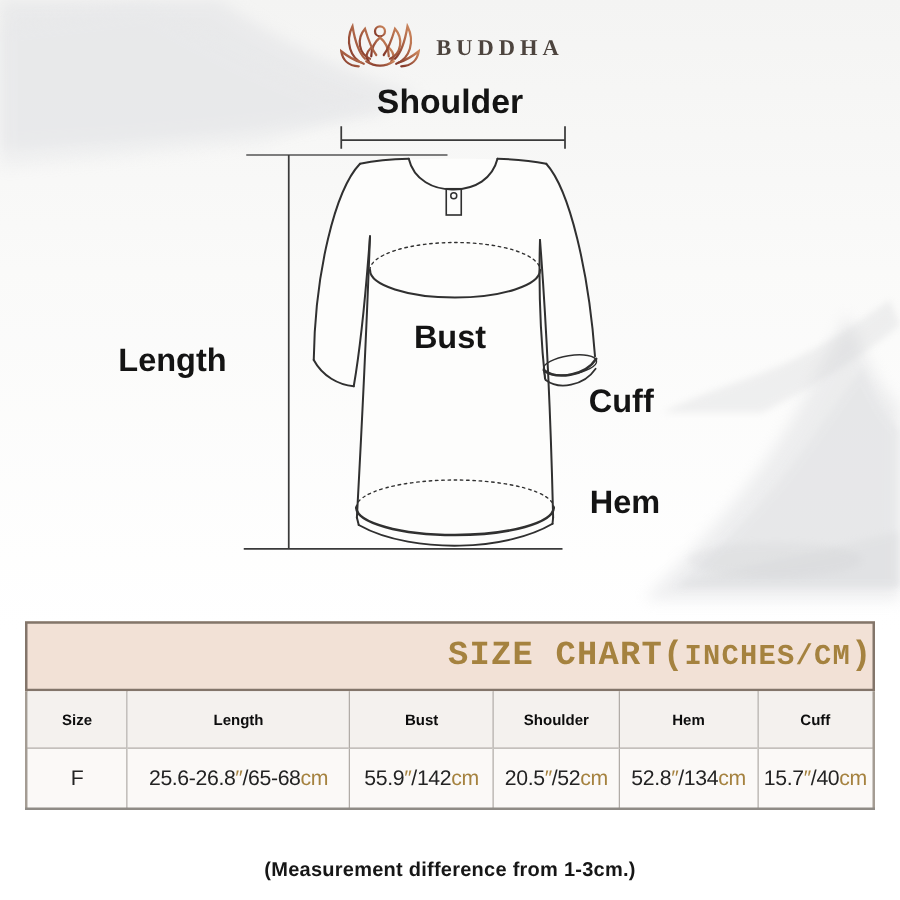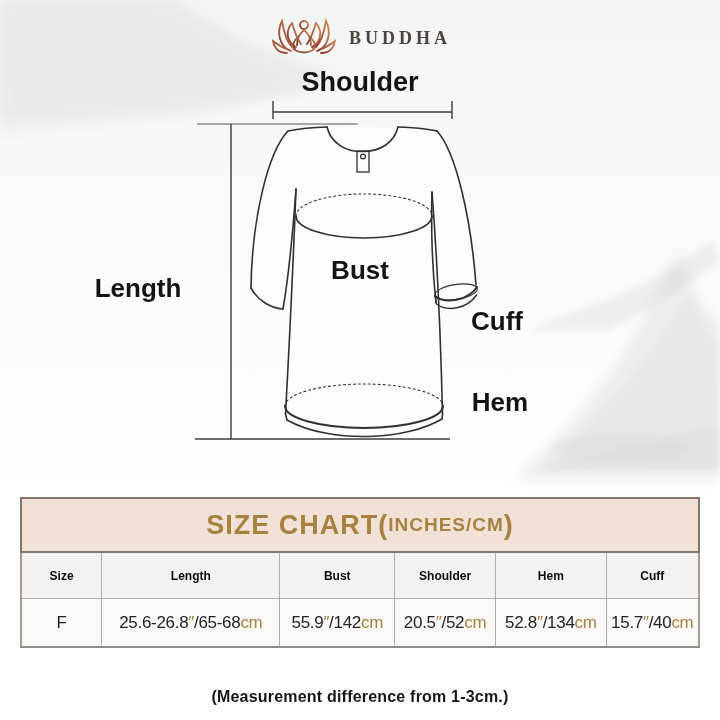--- a/index.html
+++ b/index.html
@@ -27,25 +27,25 @@
   .dlabel.big{font-size:27px;}
   .dlabel.med{font-size:26px;}
   
   .chart{
     left:20px;top:497px;width:680px;
   }
   .chart-title{
     box-sizing:border-box;height:56px;
     background:var(--band-bg,#f2e1d6);
     border:2px solid #83756a;
-    display:flex;align-items:center;justify-content:center;
-    color:var(--gold,#a5823f);font-weight:bold;letter-spacing:1px;
+    display:flex;align-items:center;justify-content:flex-end;
+    color:var(--gold,#a5823f);font-weight:bold;letter-spacing:1px;font-family:Liberation Mono, monospace;
   }
   .chart-title .t-main{font-size:27px;}
-  .chart-title .t-sub{font-size:19px;letter-spacing:1px;}
+  .chart-title .t-sub{font-size:23px;letter-spacing:1px;}
   table.chart-grid{
     width:680px;border-collapse:collapse;table-layout:fixed;
     border-left:2px solid #a49c93;border-right:2px solid #a49c93;
     border-bottom:2px solid #8f8b86;
   }
   table.chart-grid th, table.chart-grid td{
     border-left:1.5px solid #b1aca7;
     text-align:center;vertical-align:middle;padding:0 2px;
     overflow:hidden;white-space:nowrap;
   }

